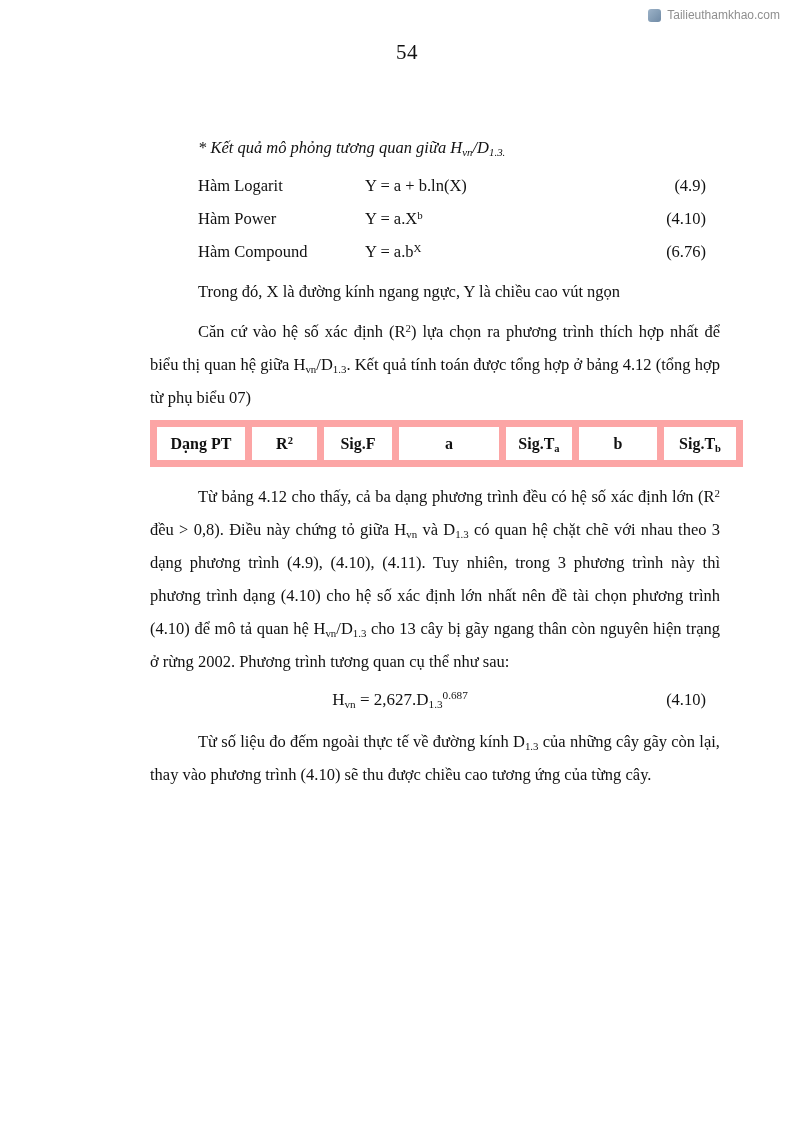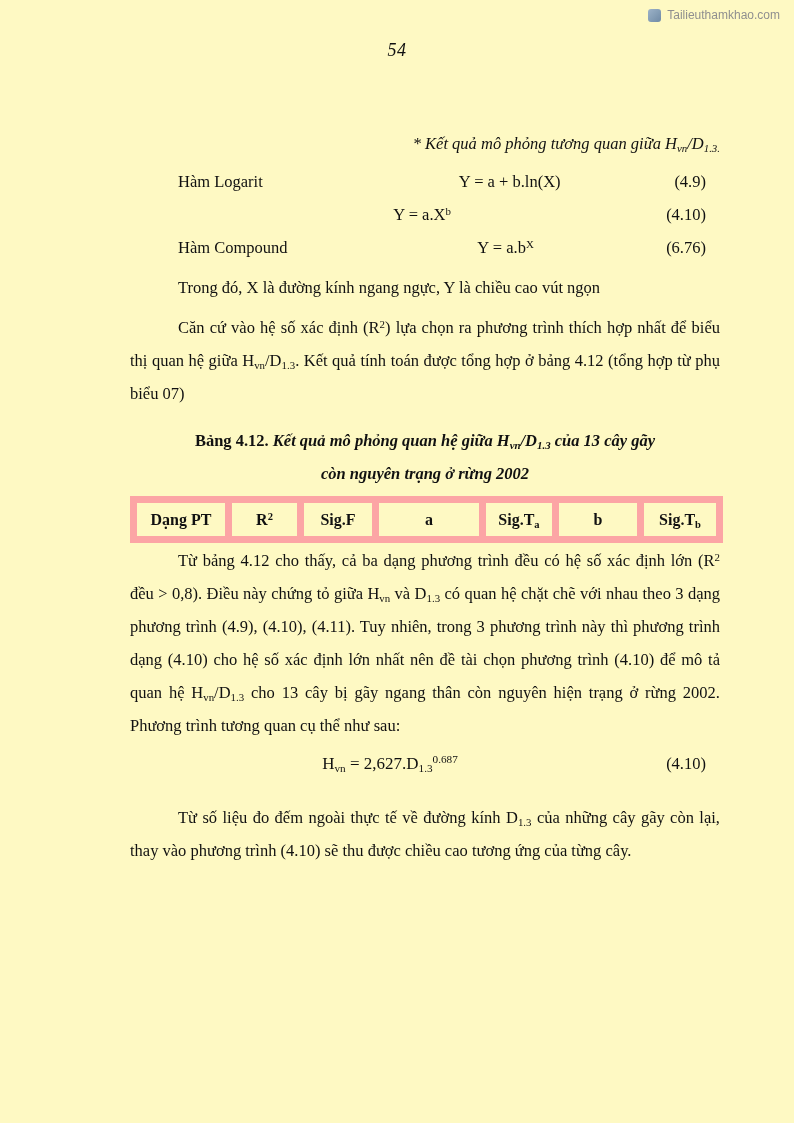--- a/index.html
+++ b/index.html
@@ -5,97 +5,97 @@
   * { margin: 0; padding: 0; box-sizing: border-box; }
   html, body { background: #e8e8e8; }
   body {
     width: 794px; height: 1123px;
     font-family: "Liberation Serif", serif;
     color: #111;
   }
   .page {
     position: relative;
     width: 794px; height: 1123px;
-    background: #fef9c3;
+    background: #ffffff;
     overflow: hidden;
+    padding-left: 20px;
   }
   .watermark {
     position: absolute; top: 8px; right: 14px;
     display: flex; align-items: center; gap: 6px;
     font-family: "Liberation Sans", sans-serif;
     font-size: 12px; color: #8f8f8f;
   }
   .wm-icon {
     width: 13px; height: 13px; border-radius: 3px;
     background: linear-gradient(135deg, #9db3c8 0%, #6f8aa5 100%);
     display: inline-block;
   }
   .page-number {
     padding-top: 40px;
     text-align: center;
-    font-size: 18px;
+    font-size: 21px;
     letter-spacing: 0.5px;
-    font-style: italic;
   }
   .content {
     margin: 66px 74px 0 130px;
     font-size: 16.5px;
     line-height: 33px;
     text-align: justify;
   }
   sub, sup {
     font-size: 66%;
     vertical-align: baseline;
     position: relative;
     line-height: 0;
   }
   sub { top: 0.28em; }
   sup { top: -0.5em; }
   .heading {
     font-style: italic;
     margin-left: 48px;
-    text-align: right;
+    text-align: left;
   }
   .para { text-indent: 48px; margin-top: 7px; }
   .equations { margin: 5px 0 0 48px; }
   .eq-row { display: flex; align-items: baseline; }
   .eq-name { width: 167px; flex: 0 0 167px; text-align: left; }
-  .eq-formula { flex: 1 1 auto; text-align: center; }
+  .eq-formula { flex: 1 1 auto; text-align: left; }
   .eq-num { flex: 0 0 auto; margin-left: auto; padding-right: 14px; }
   .note { text-indent: 48px; margin-top: 7px; text-align: left; }
   .caption { margin-top: 14px; text-align: center; font-weight: bold; }
   .cap-italic { font-style: italic; font-weight: bold; }
   table.results {
     margin-top: 6px;
     width: 586px;
     border-collapse: collapse;
     table-layout: fixed;
   }
   table.results th, table.results td {
     border: 7px solid #fca5a5;
     text-align: center;
     vertical-align: middle;
     font-size: 16px;
     padding: 0 2px;
   }
   table.results th { height: 36px; font-weight: bold; }
   table.results td { height: 33px; font-weight: normal; }
-  .para-discussion { text-indent: 48px; margin-top: 1px; }
+  .para-discussion { text-indent: 48px; margin-top: 13px; }
   .main-eq-row {
     position: relative;
     margin-top: 5px;
     text-align: center;
     font-size: 17px;
   }
   .main-eq { display: inline-block; margin-right: 70px; }
   .main-eq-num {
     position: absolute; right: 14px; top: 0;
     font-size: 16.5px;
   }
-  .para-final { text-indent: 48px; margin-top: 21px; }
+  .para-final { text-indent: 48px; margin-top: 9px; }
 </style>
 </head>
 <body>
 
 <div class="page">
 
   <div class="watermark">
     <span class="wm-icon"></span>
     <span>Tailieuthamkhao.com</span>
   </div>
@@ -107,38 +107,35 @@
     <p class="heading">* Kết quả mô phỏng tương quan giữa H<sub>vn</sub>/D<sub>1.3.</sub></p>
 
 
     <div class="equations">
       <div class="eq-row">
         <span class="eq-name">Hàm Logarit</span>
         <span class="eq-formula">Y = a + b.ln(X)</span>
         <span class="eq-num">(4.9)</span>
       </div>
       <div class="eq-row">
+        <span class="eq-name">Hàm Power</span>
         <span class="eq-formula">Y = a.X<sup>b</sup></span>
         <span class="eq-num">(4.10)</span>
       </div>
       <div class="eq-row">
         <span class="eq-name">Hàm Compound</span>
         <span class="eq-formula">Y = a.b<sup>X</sup></span>
         <span class="eq-num">(6.76)</span>
       </div>
     </div>
 
     <p class="note">Trong đó, X là đường kính ngang ngực, Y là chiều cao vút ngọn</p>
 
     <p class="para">Căn cứ vào hệ số xác định (R<sup>2</sup>) lựa chọn ra phương trình thích hợp nhất để biểu thị quan hệ giữa H<sub>vn</sub>/D<sub>1.3</sub>. Kết quả tính toán được tổng hợp ở bảng 4.12 (tổng hợp từ phụ biểu 07)</p>
 
-    <div class="caption">
-      <div><span class="cap-label">Bảng 4.12.</span><span class="cap-italic"> Kết quả mô phỏng quan hệ giữa H<sub>vn</sub>/D<sub>1.3</sub> của 13 cây gãy</span></div>
-      <div class="cap-italic">còn nguyên trạng ở rừng 2002</div>
-    </div>
 
     <table class="results">
       <colgroup>
         <col style="width:95px">
           <col style="width:72px">
           <col style="width:75px">
         <col style="width:107px">
           <col style="width:73px">
           <col style="width:85px">
           <col style="width:79px">

